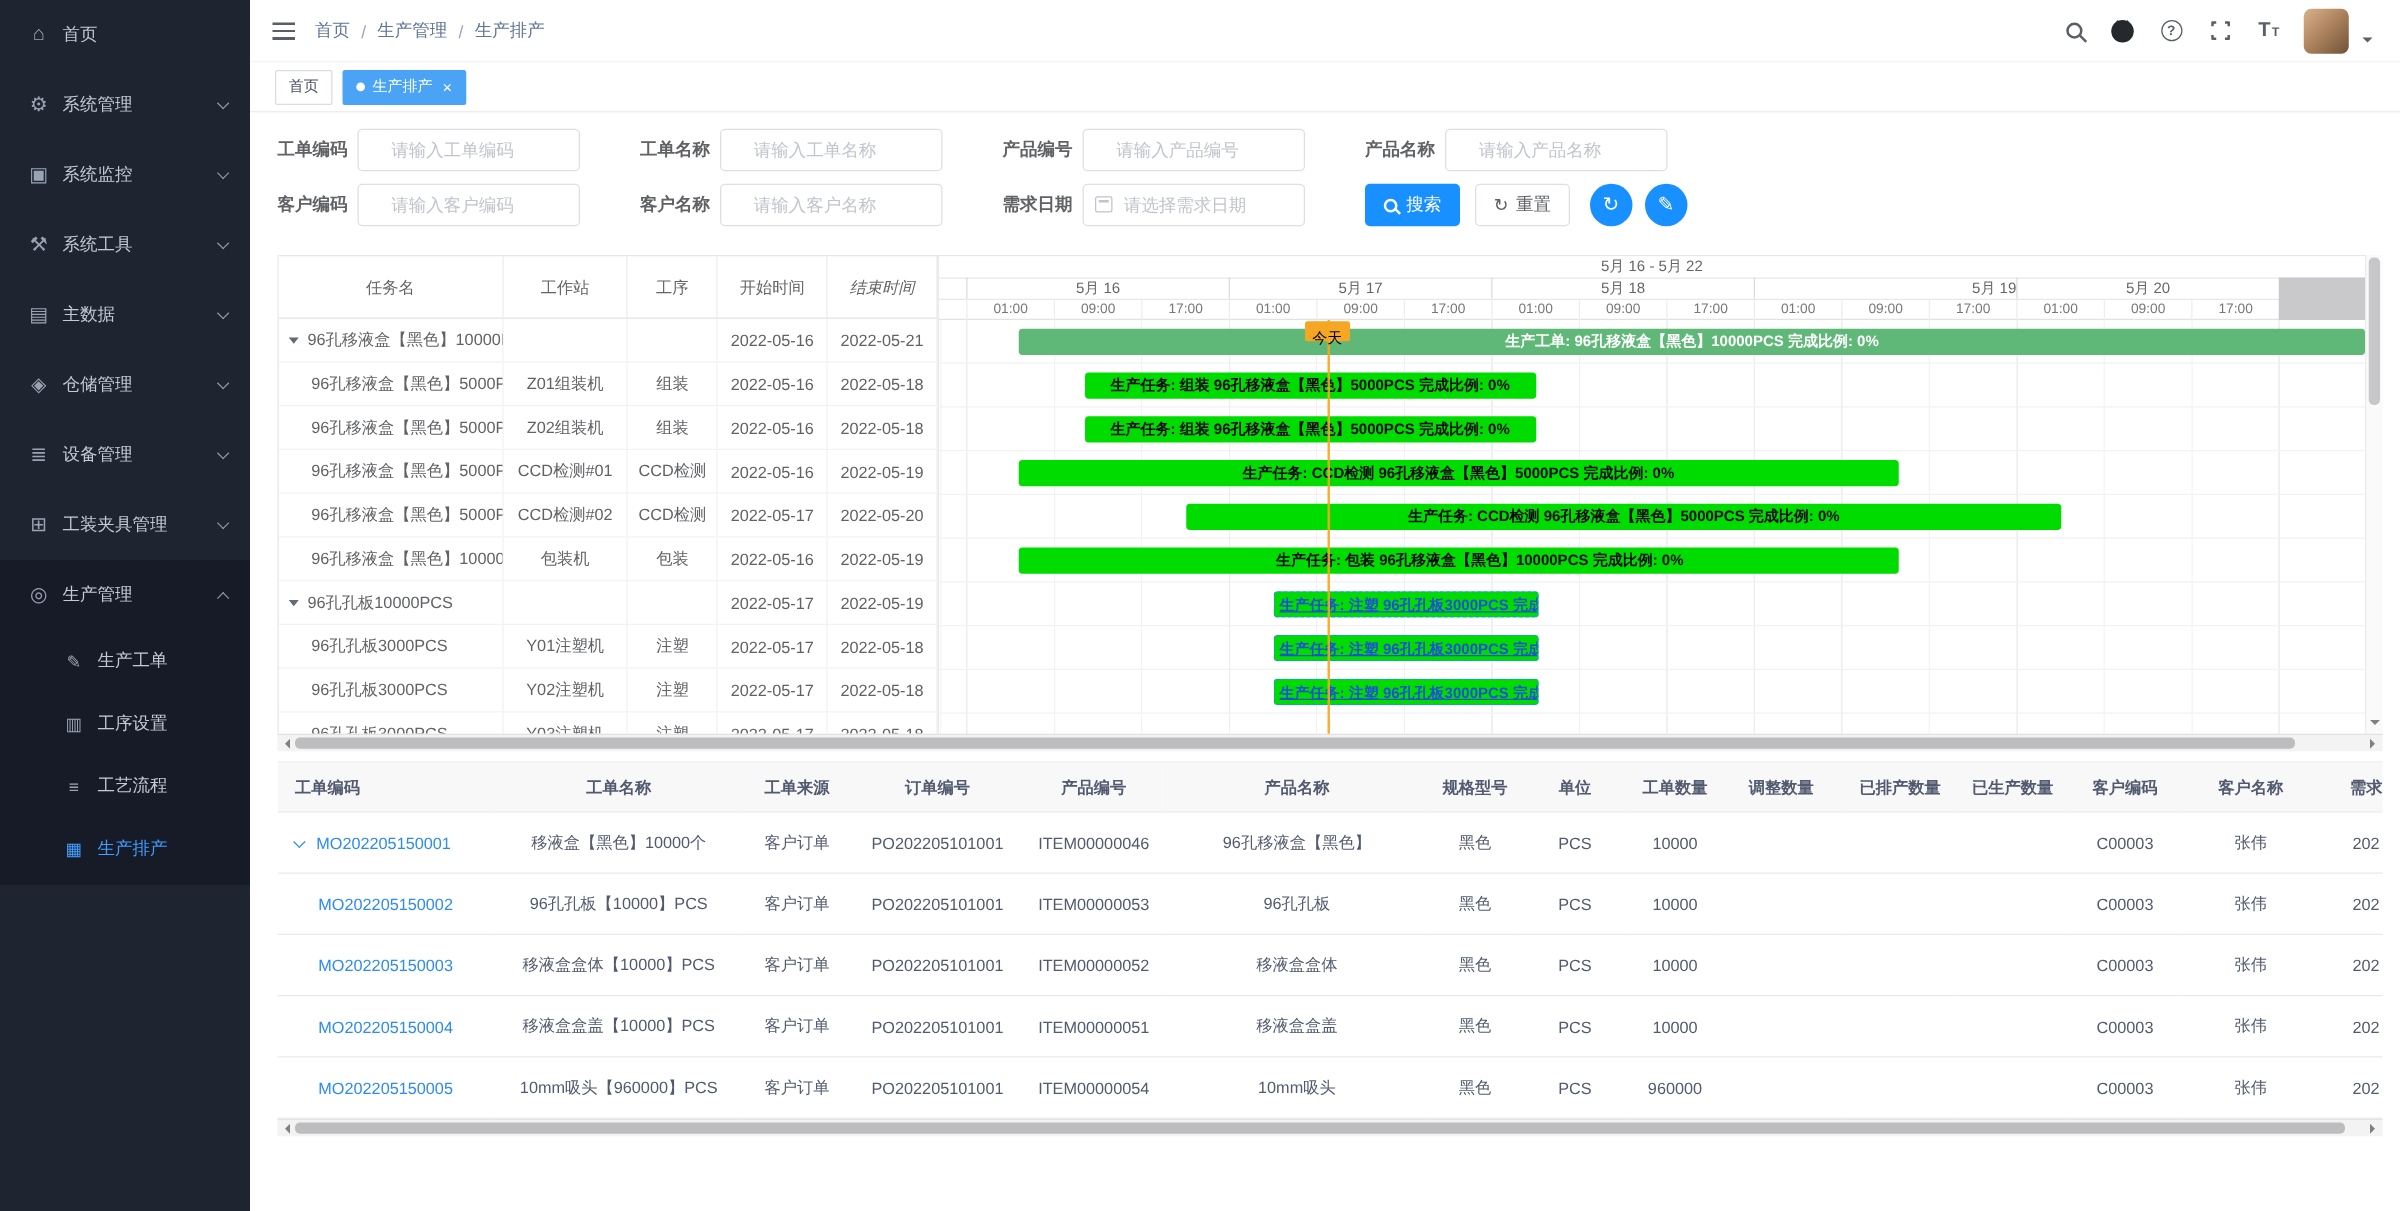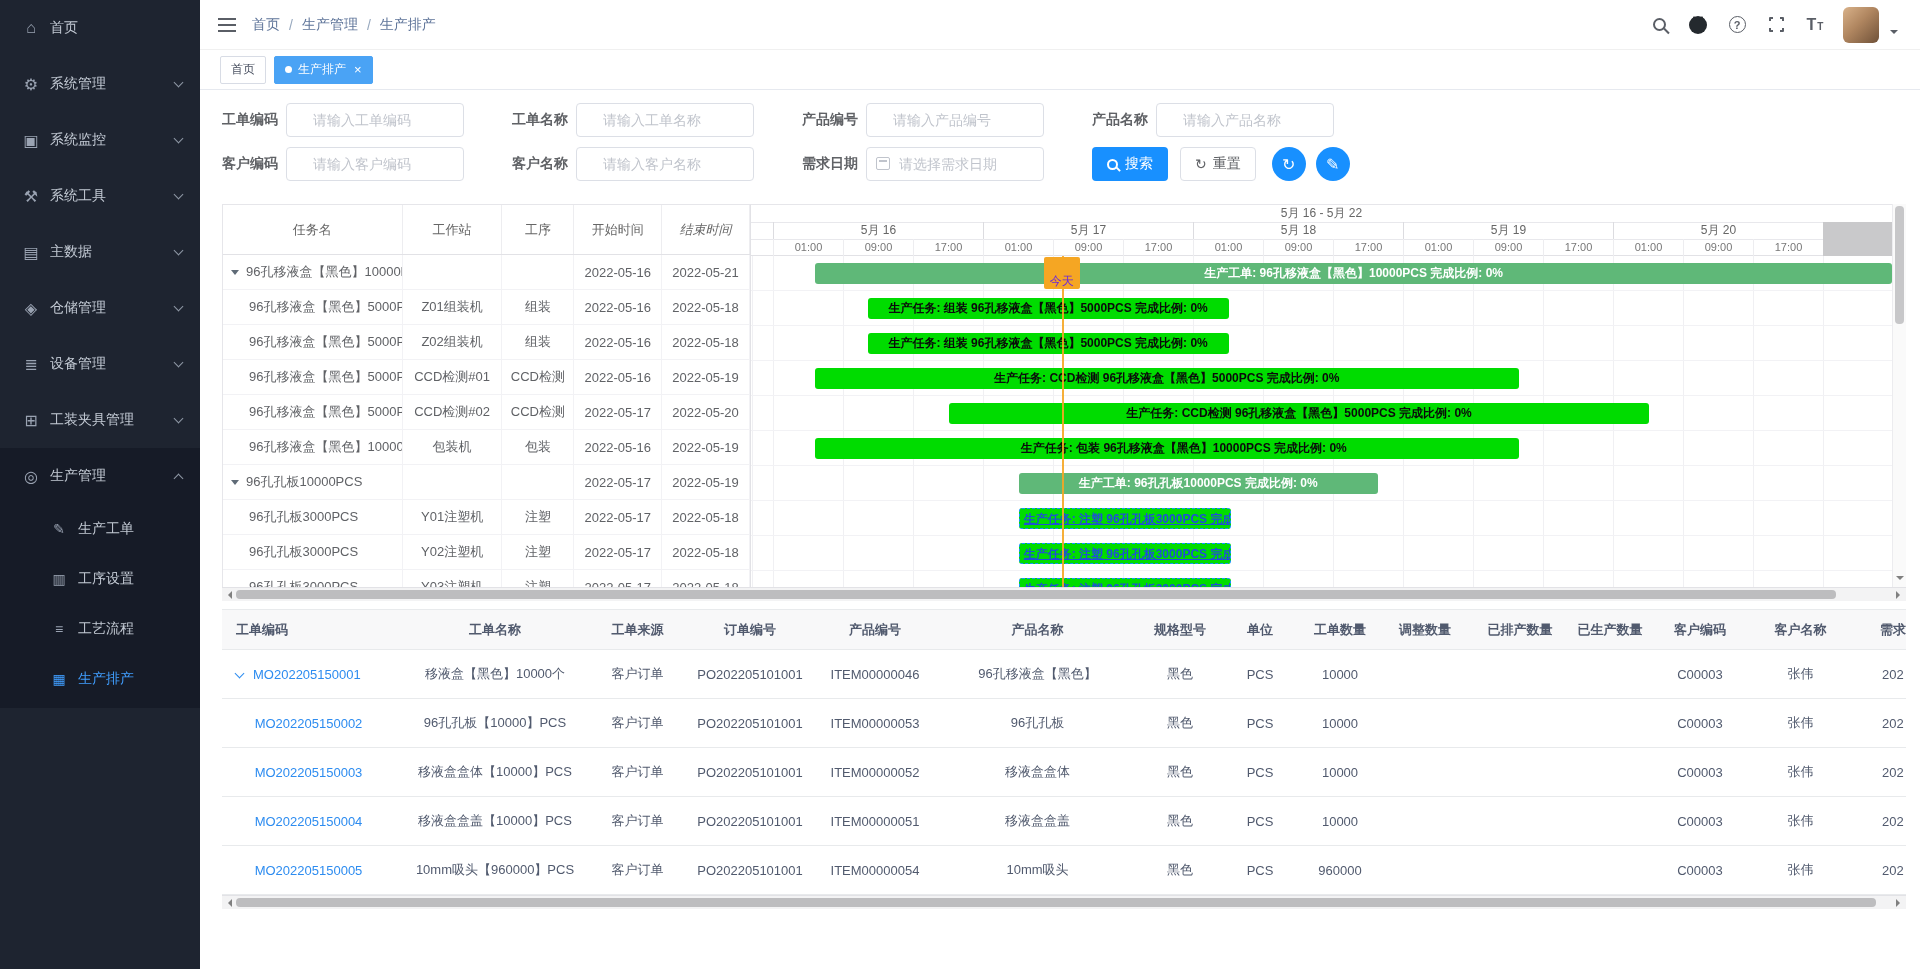--- a/index.html
+++ b/index.html
@@ -90,21 +90,21 @@
   .g-rbody{position:relative;height:332px;overflow:hidden;
     background-image:repeating-linear-gradient(to right,#f0f0f3 0 1px,transparent 1px 70px),
                      repeating-linear-gradient(to right,#e1e1e5 0 1px,transparent 1px 210px);
     background-position:22px 0,22px 0}
   .g-row{height:35px;border-bottom:1px solid #f2f2f5;position:relative}
   .bar{position:absolute;top:7px;height:21px;line-height:20px;border-radius:3px;font-size:12px;font-weight:700;text-align:center;white-space:nowrap;overflow:hidden;padding:0 4px;cursor:pointer;z-index:2}
   .bar.workorder{color:#fff}
   .bar.task{color:#0a0a0a}
   .bar.selected{text-decoration:underline}
   .today-line{position:absolute;top:0;height:332px;width:2px;z-index:4;opacity:.9}
-  .today-badge{position:absolute;top:1px;transform:translateX(-50%);z-index:5;color:#6d28d9;font-size:12px;height:16px;line-height:17px;padding:16px 6px;border-radius:2px}
+  .today-badge{position:absolute;top:1px;transform:translateX(-50%);z-index:5;color:#000000;font-size:12px;height:16px;line-height:17px;padding:5px 6px;border-radius:2px}
   .g-vscroll{position:absolute;left:1670px;top:0;width:14px;height:383px;background:#fafafa;border-left:1px solid #ececef;cursor:pointer}
   .g-vthumb{position:absolute;left:2px;top:2px;width:9px;height:118px;background:#c7c7c9;border-radius:4px}
   .sb-down{position:absolute;left:3px;bottom:3px;width:0;height:0;border:4px solid transparent;border-top-color:#808080}
   .g-hscroll{position:absolute;left:0;top:383px;width:1684px;height:14px;background:#f3f3f4;border-top:1px solid #e2e2e6;cursor:pointer}
   .sb-left{position:absolute;left:2px;top:3px;width:0;height:0;border:4px solid transparent;border-right-color:#808080}
   .sb-right{position:absolute;right:2px;top:3px;width:0;height:0;border:4px solid transparent;border-left-color:#808080}
   .g-hthumb{position:absolute;left:14px;top:2px;height:9px;width:1600px;background:#bdbdbf;border-radius:4px}
   
   .orders{margin-top:8px;width:1684px;overflow:hidden}
   .orders table{border-collapse:collapse;table-layout:fixed;width:1734px;font-size:13px;border-top:1px solid #e8eaec}
@@ -408,21 +408,21 @@
             <span class="g-time" style="left: 92px; width: 70px;">09:00</span>
             <span class="g-time" style="left: 162px; width: 70px;">17:00</span>
             <span class="g-day" style="left: 232px; width: 210px;">5月 17</span>
             <span class="g-time" style="left: 232px; width: 70px;">01:00</span>
             <span class="g-time" style="left: 302px; width: 70px;">09:00</span>
             <span class="g-time" style="left: 372px; width: 70px;">17:00</span>
             <span class="g-day" style="left: 442px; width: 210px;">5月 18</span>
             <span class="g-time" style="left: 442px; width: 70px;">01:00</span>
             <span class="g-time" style="left: 512px; width: 70px;">09:00</span>
             <span class="g-time" style="left: 582px; width: 70px;">17:00</span>
-            <span class="g-day" style="left: 652px; width: 210px;">5月 19</span>
+            <span class="g-day" style="left: 652px; width: 210px; text-align: right;">5月 19</span>
             <span class="g-time" style="left: 652px; width: 70px;">01:00</span>
             <span class="g-time" style="left: 722px; width: 70px;">09:00</span>
             <span class="g-time" style="left: 792px; width: 70px;">17:00</span>
             <span class="g-day" style="left: 862px; width: 210px;">5月 20</span>
             <span class="g-time" style="left: 862px; width: 70px;">01:00</span>
             <span class="g-time" style="left: 932px; width: 70px;">09:00</span>
             <span class="g-time" style="left: 1002px; width: 70px;">17:00</span>
           </div>
         <div class="g-rbody" id="grbody">
           <div class="today-line" id="todayLine" style="left: 310.75px; background: rgb(245, 166, 35);"></div>
@@ -437,23 +437,20 @@
               <div class="bar task" style="left: 116.5px; width: 361.2px; background: rgb(0, 220, 0);">生产任务: 组装 96孔移液盒【黑色】5000PCS 完成比例: 0%</div>
             </div>
             <div class="g-row">
               <div class="bar task" style="left: 64px; width: 703.5px; background: rgb(0, 220, 0);">生产任务: CCD检测 96孔移液盒【黑色】5000PCS 完成比例: 0%</div>
             </div>
             <div class="g-row">
               <div class="bar task" style="left: 198.4px; width: 699.3px; background: rgb(0, 220, 0);">生产任务: CCD检测 96孔移液盒【黑色】5000PCS 完成比例: 0%</div>
             </div>
             <div class="g-row">
               <div class="bar task" style="left: 64px; width: 703.5px; background: rgb(0, 220, 0); padding-left: 38px;">生产任务: 包装 96孔移液盒【黑色】10000PCS 完成比例: 0%</div>
-            </div>
-            <div class="g-row">
-              <div class="bar workorder" style="left: 267.7px; width: 359.1px; background: rgb(95, 184, 120);">生产工单: 96孔孔板10000PCS 完成比例: 0%</div>
             </div>
             <div class="g-row">
               <div class="bar task selected" style="left: 267.7px; width: 212.1px; background: rgb(0, 220, 0); border: 1px dashed rgb(24, 144, 255); color: rgb(31, 79, 216);">生产任务: 注塑 96孔孔板3000PCS 完成比例: 0%</div>
             </div>
             <div class="g-row">
               <div class="bar task selected" style="left: 267.7px; width: 212.1px; background: rgb(0, 220, 0); border: 1px dashed rgb(24, 144, 255); color: rgb(31, 79, 216);">生产任务: 注塑 96孔孔板3000PCS 完成比例: 0%</div>
             </div>
             <div class="g-row">
               <div class="bar task selected" style="left: 267.7px; width: 212.1px; background: rgb(0, 220, 0); border: 1px dashed rgb(24, 144, 255); color: rgb(31, 79, 216);">生产任务: 注塑 96孔孔板3000PCS 完成比例: 0%</div>
             </div>

